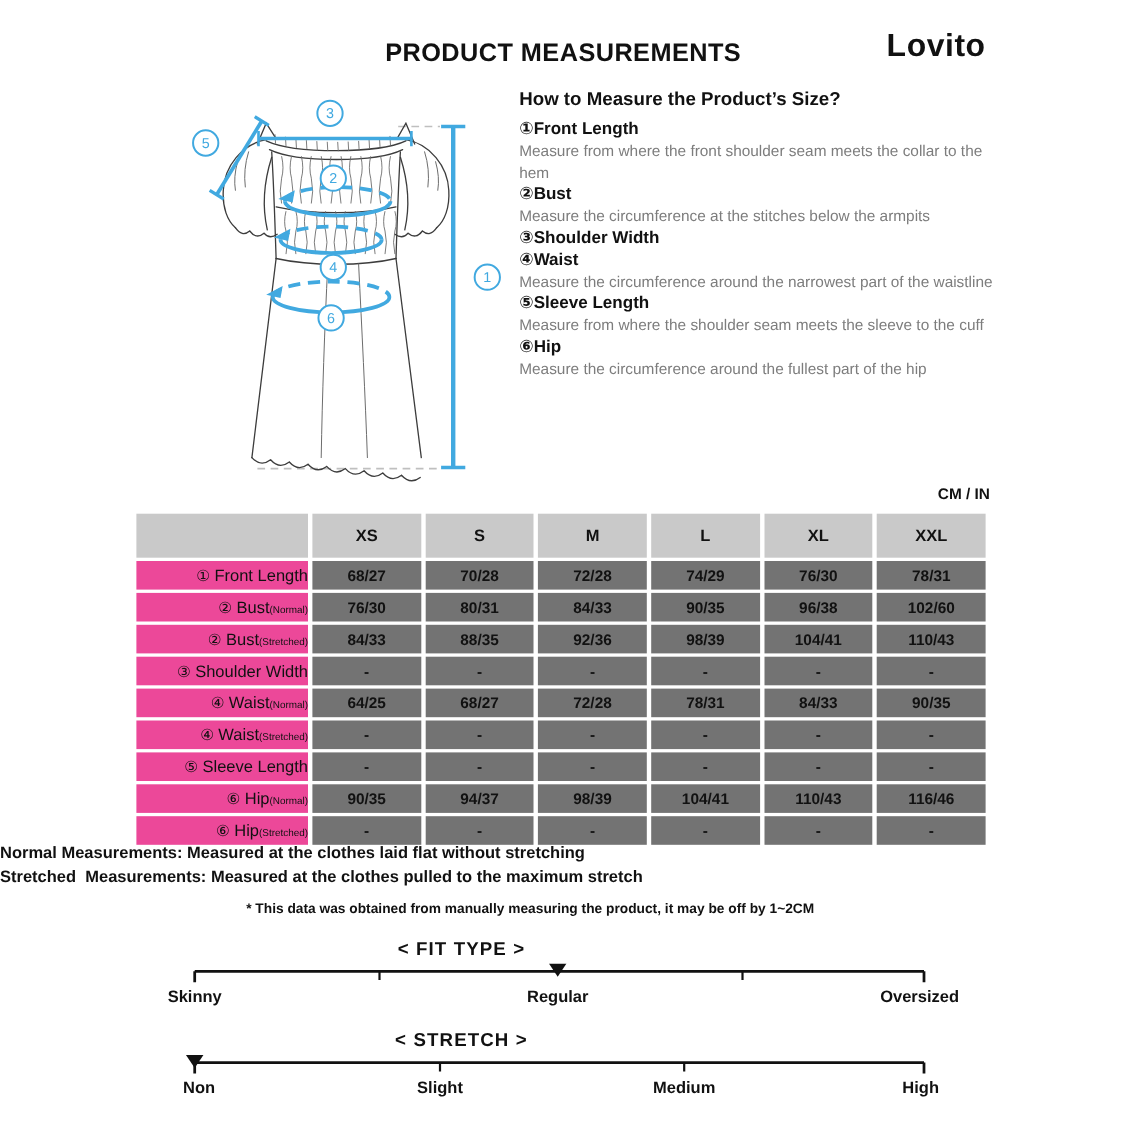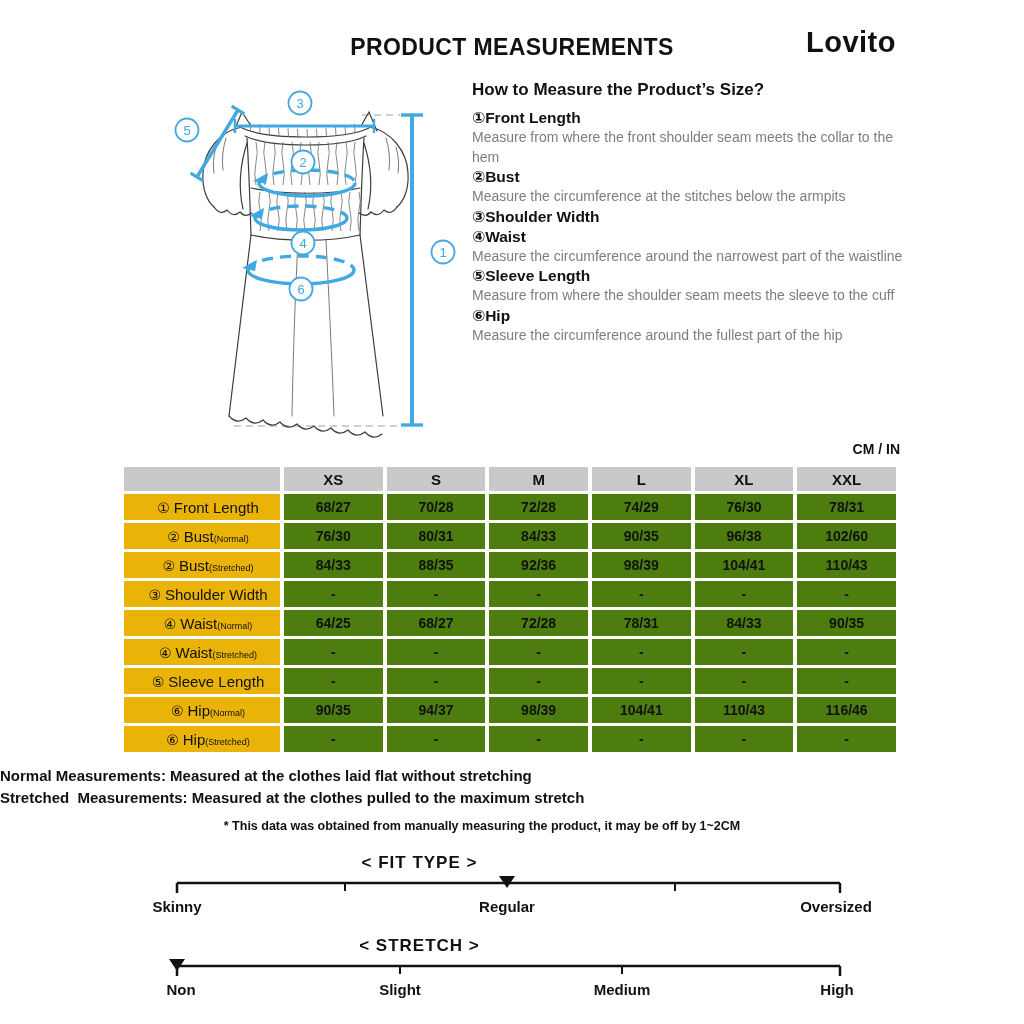--- a/index.html
+++ b/index.html
@@ -27,29 +27,29 @@
   .instr-desc{font-size:14px;color:#7d7d7d;line-height:19.5px;}
   
   .unit-label{top:441px;right:124px;font-size:14px;font-weight:bold;color:#111;}
   
   table.size-table{
     top:464px;left:120px;width:780px;
     border-collapse:separate;border-spacing:4px 3px;table-layout:fixed;
   }
   table.size-table th,table.size-table td{padding:0;margin:0;}
   .size-table thead th{
-    background:#c9c9c9;height:24px;font-size:15px;font-weight:bold;color:#111;text-align:center;
+    background:#c9c9c9;height:40px;font-size:15px;font-weight:bold;color:#111;text-align:center;
   }
   .size-table thead th.corner{background:#c9c9c9;}
   .size-table tbody th{
-    background:#eab308;height:26px;font-size:15px;font-weight:normal;color:#111;
-    text-align:center;padding-left:12px;white-space:nowrap;margin-top:29px;
+    background:#ec4899;height:26px;font-size:15px;font-weight:normal;color:#111;
+    text-align:right;padding-left:12px;white-space:nowrap;margin-top:29px;
   }
   .size-table tbody td{
-    background:#4d7c0f;height:26px;font-size:14px;font-weight:bold;color:#111;text-align:center;
+    background:#737373;height:26px;font-size:14px;font-weight:bold;color:#111;text-align:center;
   }
   .row-num{font-size:14px;margin-right:4px;}
   .row-suffix{font-size:9px;}
   
   .note{left:0;width:1024px;text-align:left;font-size:15px;font-weight:bold;color:#111;white-space:pre;}
   .note1{top:767px;}
   .note2{top:789px;}
   .disclaimer{top:819px;left:0;width:964px;text-align:center;font-size:12.5px;font-weight:bold;color:#111;}
   
   .scale-title{left:0;width:839px;text-align:center;font-size:17px;font-weight:bold;letter-spacing:1px;color:#111;}

